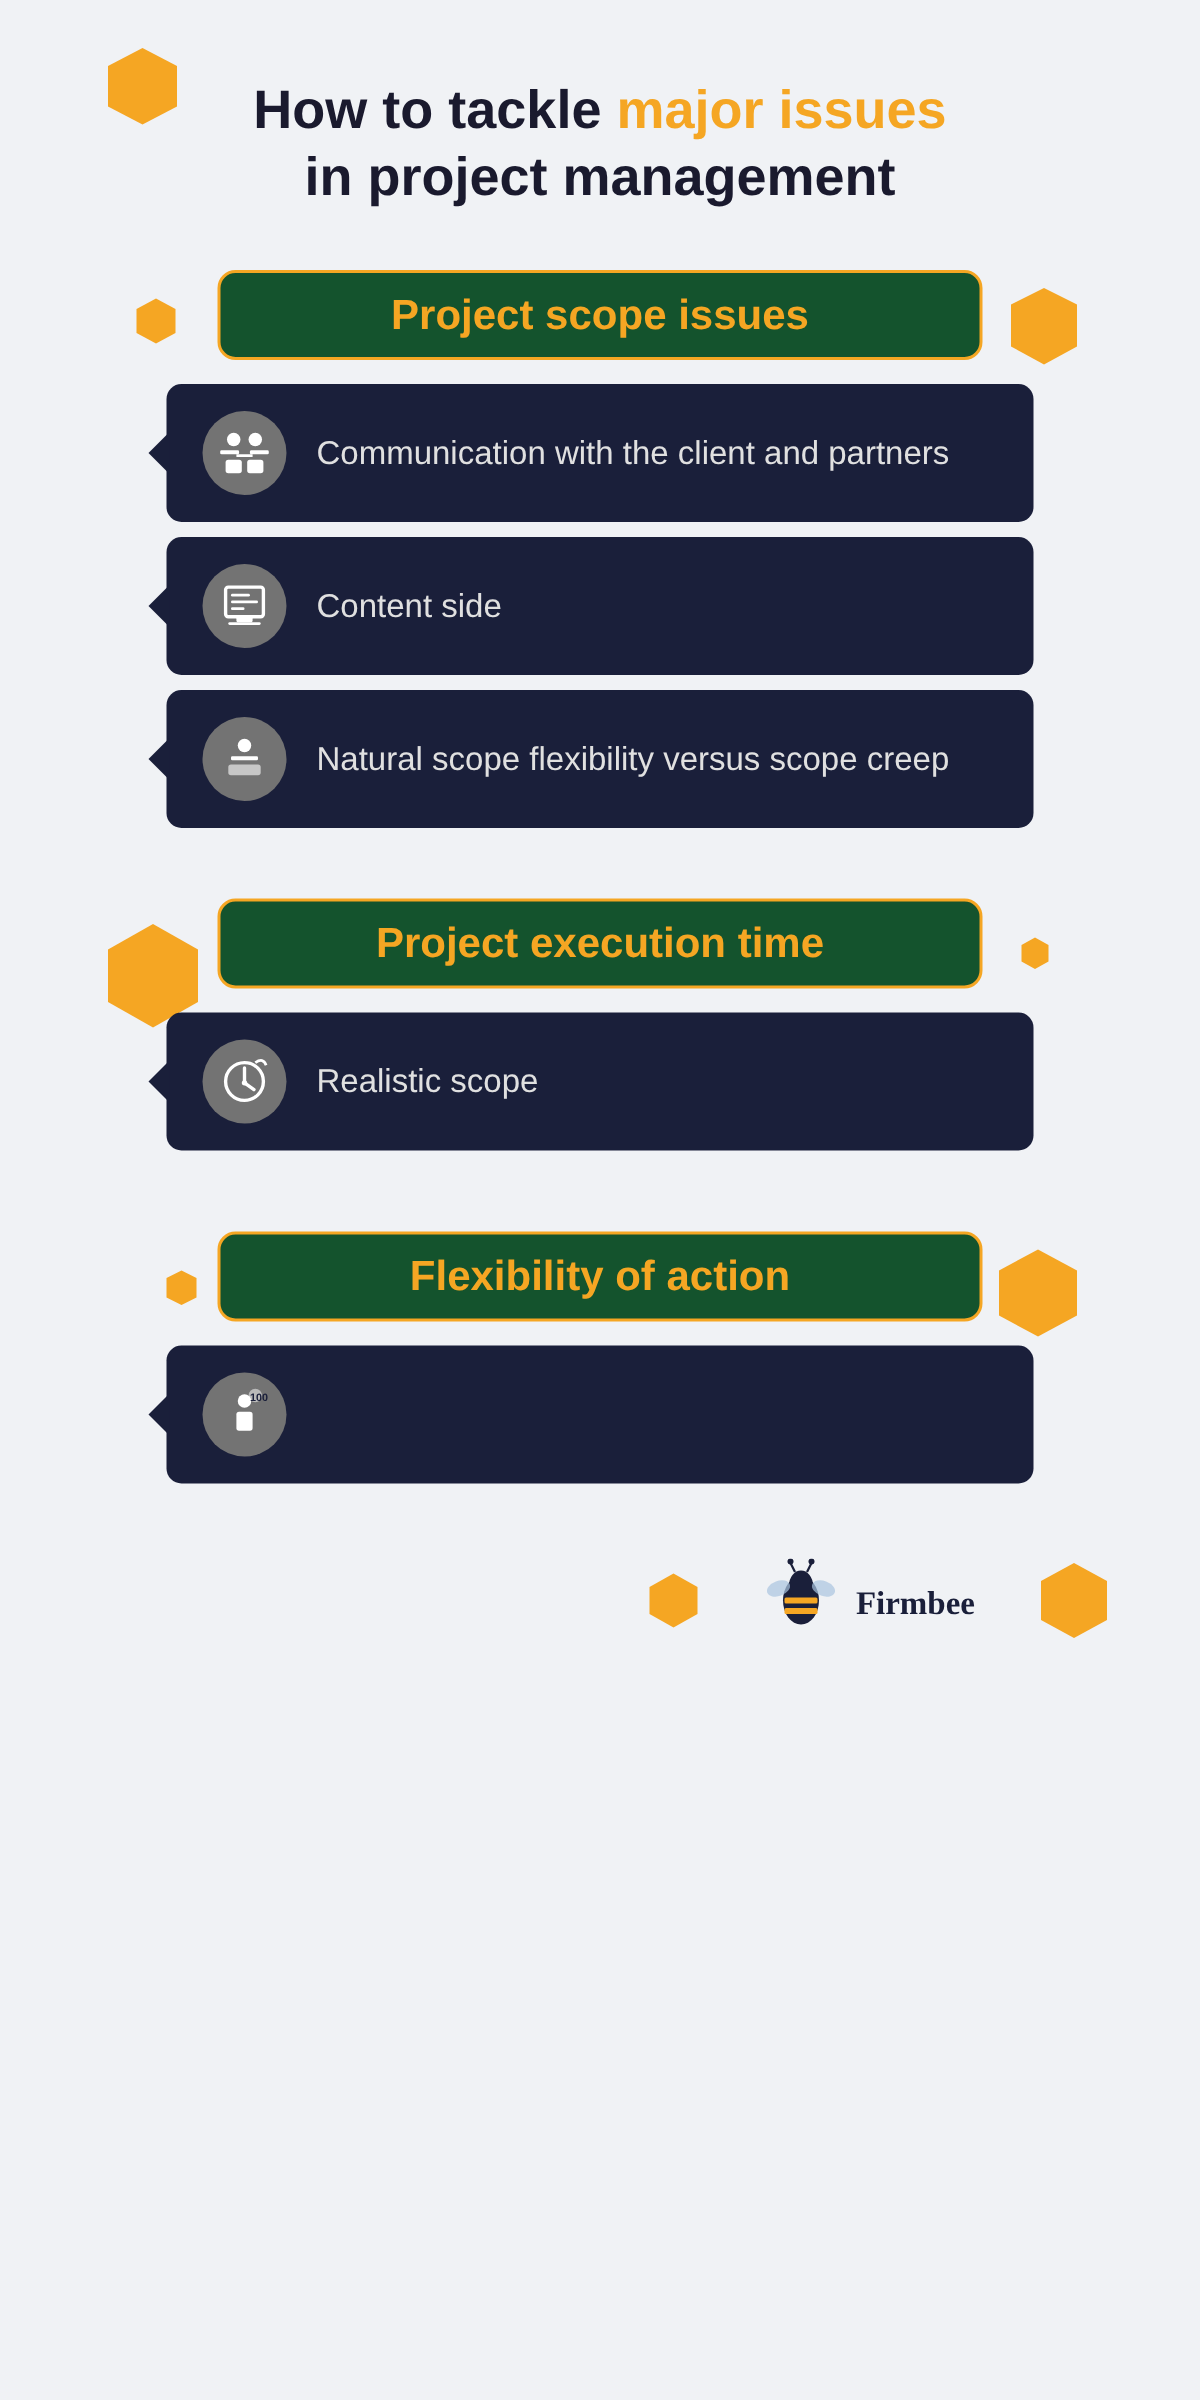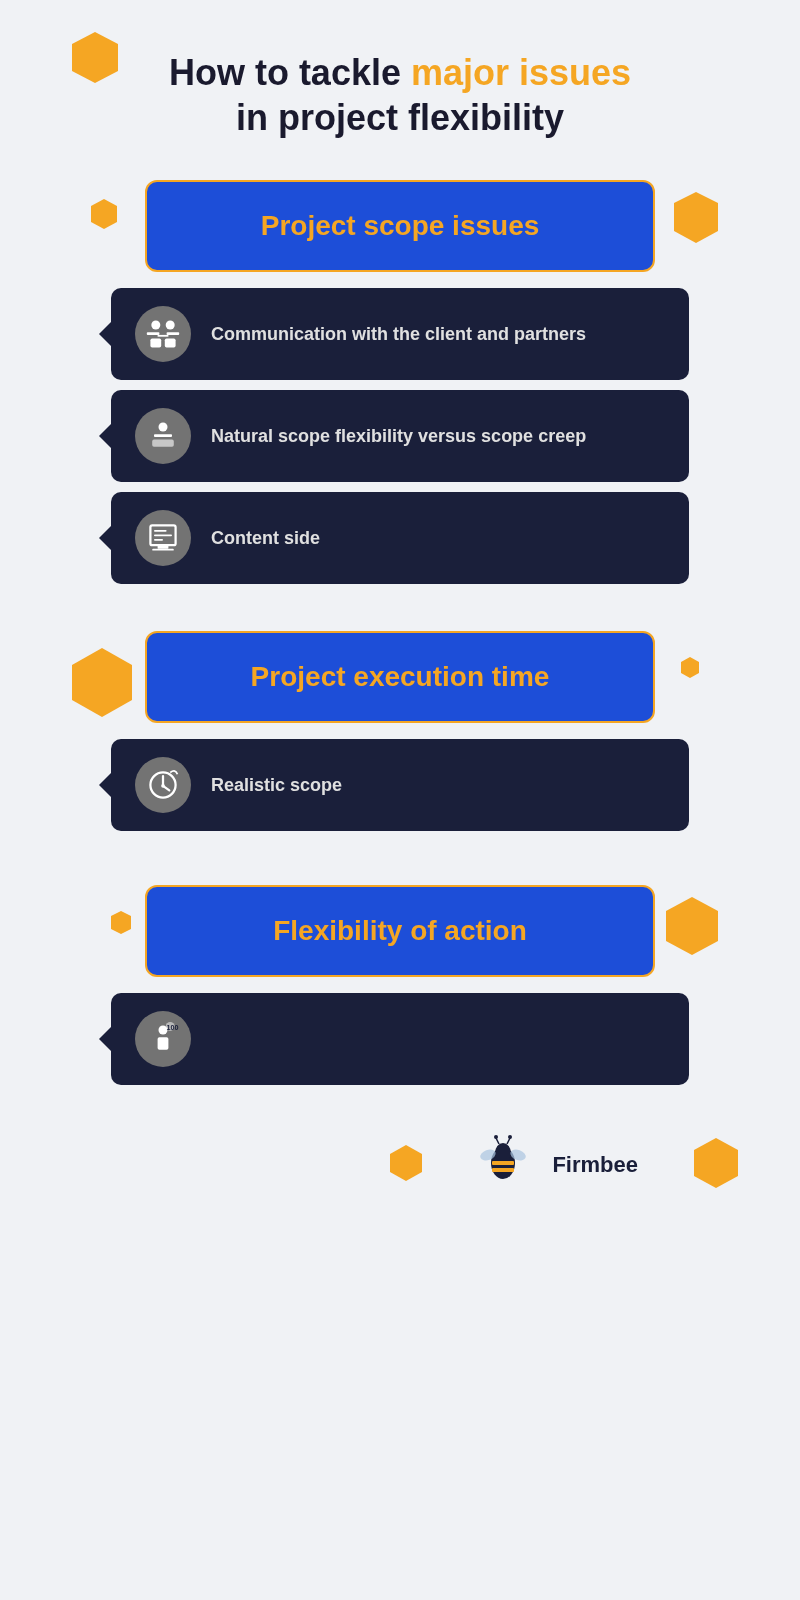--- a/index.html
+++ b/index.html
@@ -42,23 +42,23 @@
     .main-title .highlight {
       color: #F5A623;
     }
 
     
     .category-header {
       width: 75%;
       margin: 0 auto 16px auto;
       border: 2.5px solid #F5A623;
       border-radius: 12px;
-      padding: 28px 30px;
+      padding: 12px 30px;
       text-align: center;
-      background: #1d4ed8;
+      background: #14532d;
       position: relative;
     }
     .category-header .cat-title {
       font-size: 28px;
       font-weight: 800;
       color: #F5A623;
     }
 
     
     .item-row {
@@ -90,32 +90,33 @@
       background: #737373;
       border-radius: 50%;
       display: flex;
       align-items: center;
       justify-content: center;
       margin-right: 20px;
       font-size: 24px;
       color: white;
     }
     .item-text {
-      font-size: 18px;
+      font-size: 22px;
       color: #e0e0e0;
-      font-weight: 700;
+      font-weight: 400;
     }
 
     
     .footer {
       display: flex;
       align-items: center;
       justify-content: center;
       margin-top: 30px;
-      gap: 24px;
+      gap: 12px;
+      font-family: Liberation Serif, serif;
     }
     .footer-brand {
       font-size: 22px;
       font-weight: 700;
       color: #1a1f3a;
     }
 
     .section-wrapper {
       width: 100%;
       position: relative;
@@ -135,21 +136,21 @@
 
   <div class="header-area">
 
     <div style="position:absolute; top:0; left:10px;">
       <svg width="50" height="55" viewBox="0 0 50 55">
         <polygon points="25,2 48,14 48,41 25,53 2,41 2,14" fill="#F5A623"></polygon>
       </svg>
     </div>
 
     <h1 class="main-title" style="margin-top:20px; margin-bottom:10px;">
-      <span>How to tackle </span><span class="highlight">major issues</span><br><span> in project flexibility</span>
+      <span>How to tackle </span><span class="highlight">major issues</span><br><span> in project management</span>
     </h1>
   </div>
 
   <div class="section-wrapper">
 
     <div style="position:absolute; left:30px; top:18px;">
       <svg width="28" height="32" viewBox="0 0 28 32">
         <polygon points="14,1 27,8 27,24 14,31 1,24 1,8" fill="#F5A623"></polygon>
       </svg>
     </div>
@@ -174,41 +175,41 @@
           <rect x="22" y="25" width="12" height="10" rx="2" fill="white"></rect>
           <line x1="14" y1="22" x2="26" y2="22" stroke="white" stroke-width="2"></line>
         </svg>
       </div>
       <span class="item-text">Communication with the client and partners</span>
     </div>
 
     <div class="item-row">
       <div class="item-icon">
         <svg class="icon-svg" viewBox="0 0 40 40" fill="white">
-          <rect x="10" y="18" width="20" height="3" rx="1" fill="white"></rect>
-          <circle cx="20" cy="10" r="5" fill="white"></circle>
-          <rect x="8" y="24" width="24" height="8" rx="2" fill="white" opacity="0.6"></rect>
-        </svg>
-      </div>
-      <span class="item-text">Natural scope flexibility versus scope creep</span>
-    </div>
-
-    <div class="item-row">
-      <div class="item-icon">
-        <svg class="icon-svg" viewBox="0 0 40 40" fill="white">
           <rect x="6" y="6" width="28" height="22" rx="2" stroke="white" stroke-width="2.5" fill="none"></rect>
           <rect x="10" y="11" width="14" height="2" rx="1" fill="white"></rect>
           <rect x="10" y="16" width="20" height="2" rx="1" fill="white"></rect>
           <rect x="10" y="21" width="10" height="2" rx="1" fill="white"></rect>
           <rect x="14" y="28" width="12" height="4" rx="1" fill="white"></rect>
           <rect x="8" y="32" width="24" height="2" rx="1" fill="white"></rect>
         </svg>
       </div>
       <span class="item-text">Content side</span>
     </div>
+
+    <div class="item-row">
+      <div class="item-icon">
+        <svg class="icon-svg" viewBox="0 0 40 40" fill="white">
+          <rect x="10" y="18" width="20" height="3" rx="1" fill="white"></rect>
+          <circle cx="20" cy="10" r="5" fill="white"></circle>
+          <rect x="8" y="24" width="24" height="8" rx="2" fill="white" opacity="0.6"></rect>
+        </svg>
+      </div>
+      <span class="item-text">Natural scope flexibility versus scope creep</span>
+    </div>
   </div>
 
   <div class="section-wrapper" style="margin-top:17px;">
 
     <div style="position:absolute; left:10px; top:15px;">
       <svg width="65" height="73" viewBox="0 0 65 73">
         <polygon points="32,2 62,19 62,54 32,71 2,54 2,19" fill="#F5A623"></polygon>
       </svg>
     </div>
     <div style="position:absolute; right:40px; top:25px;">

